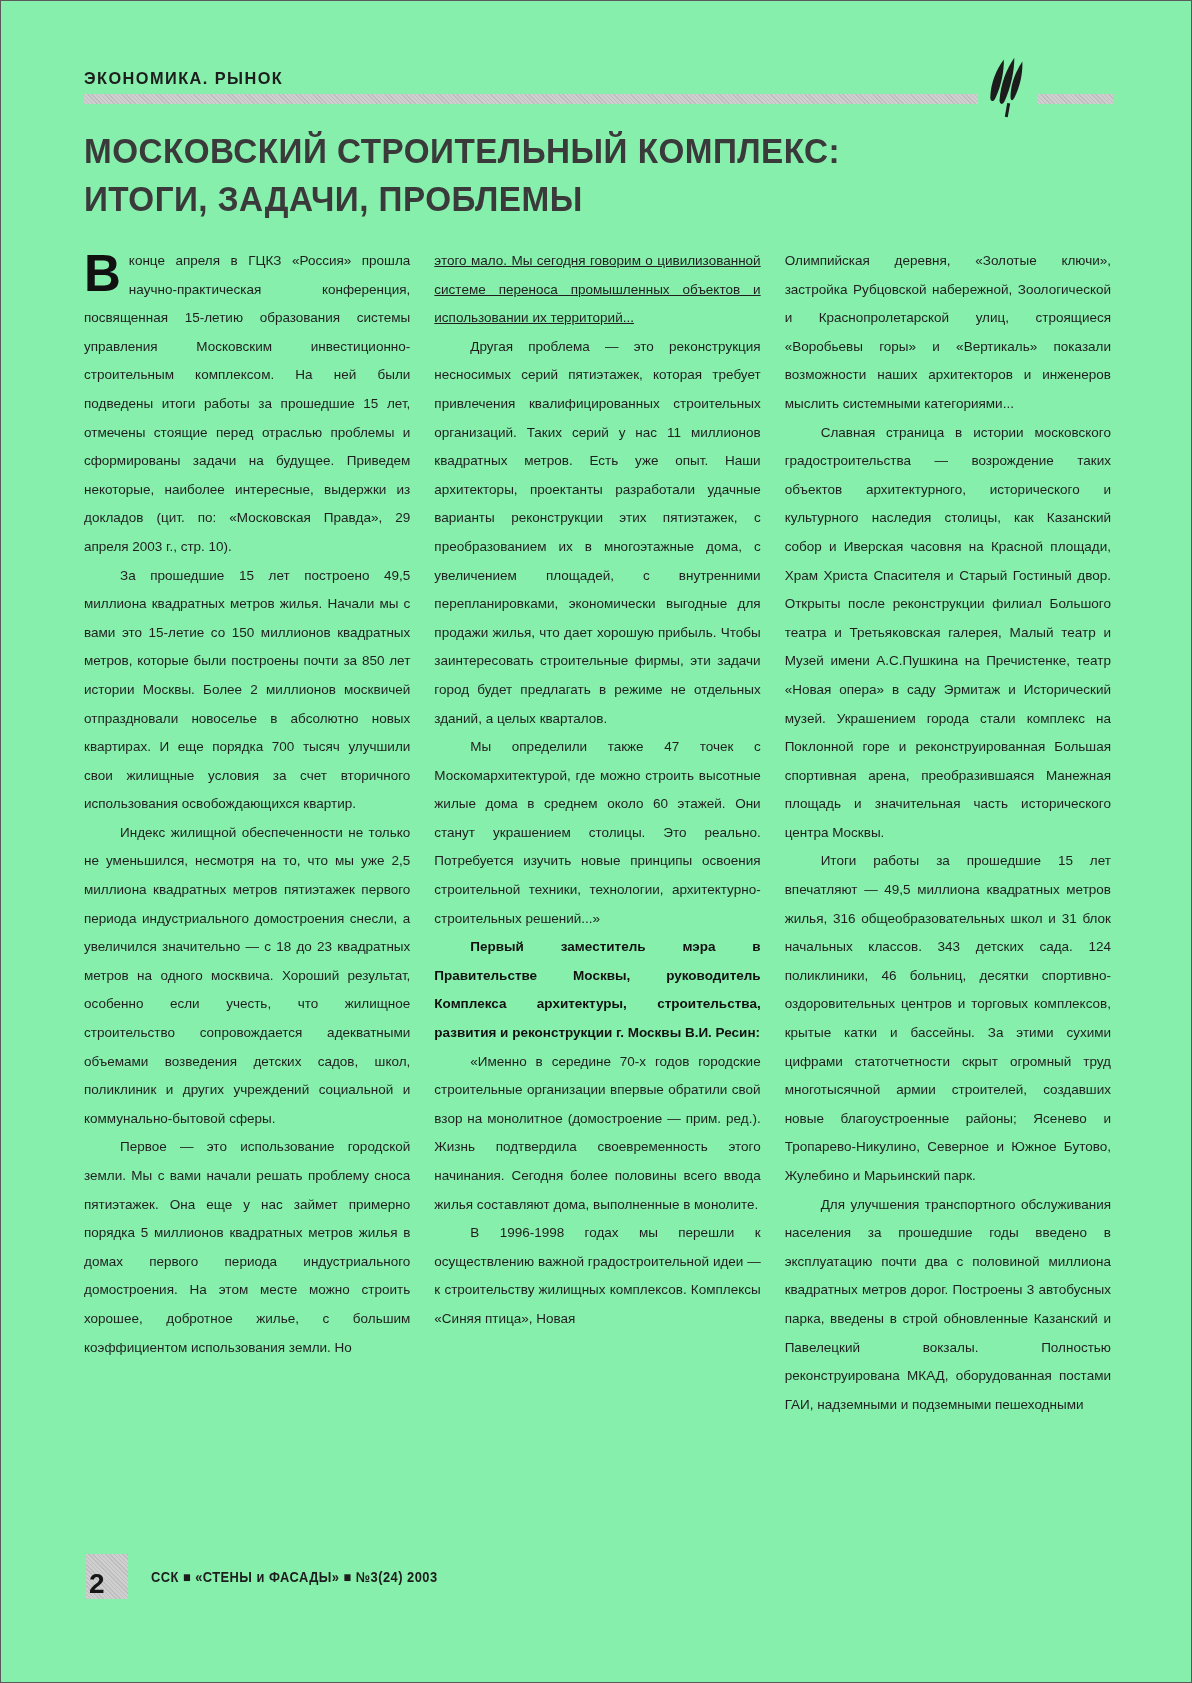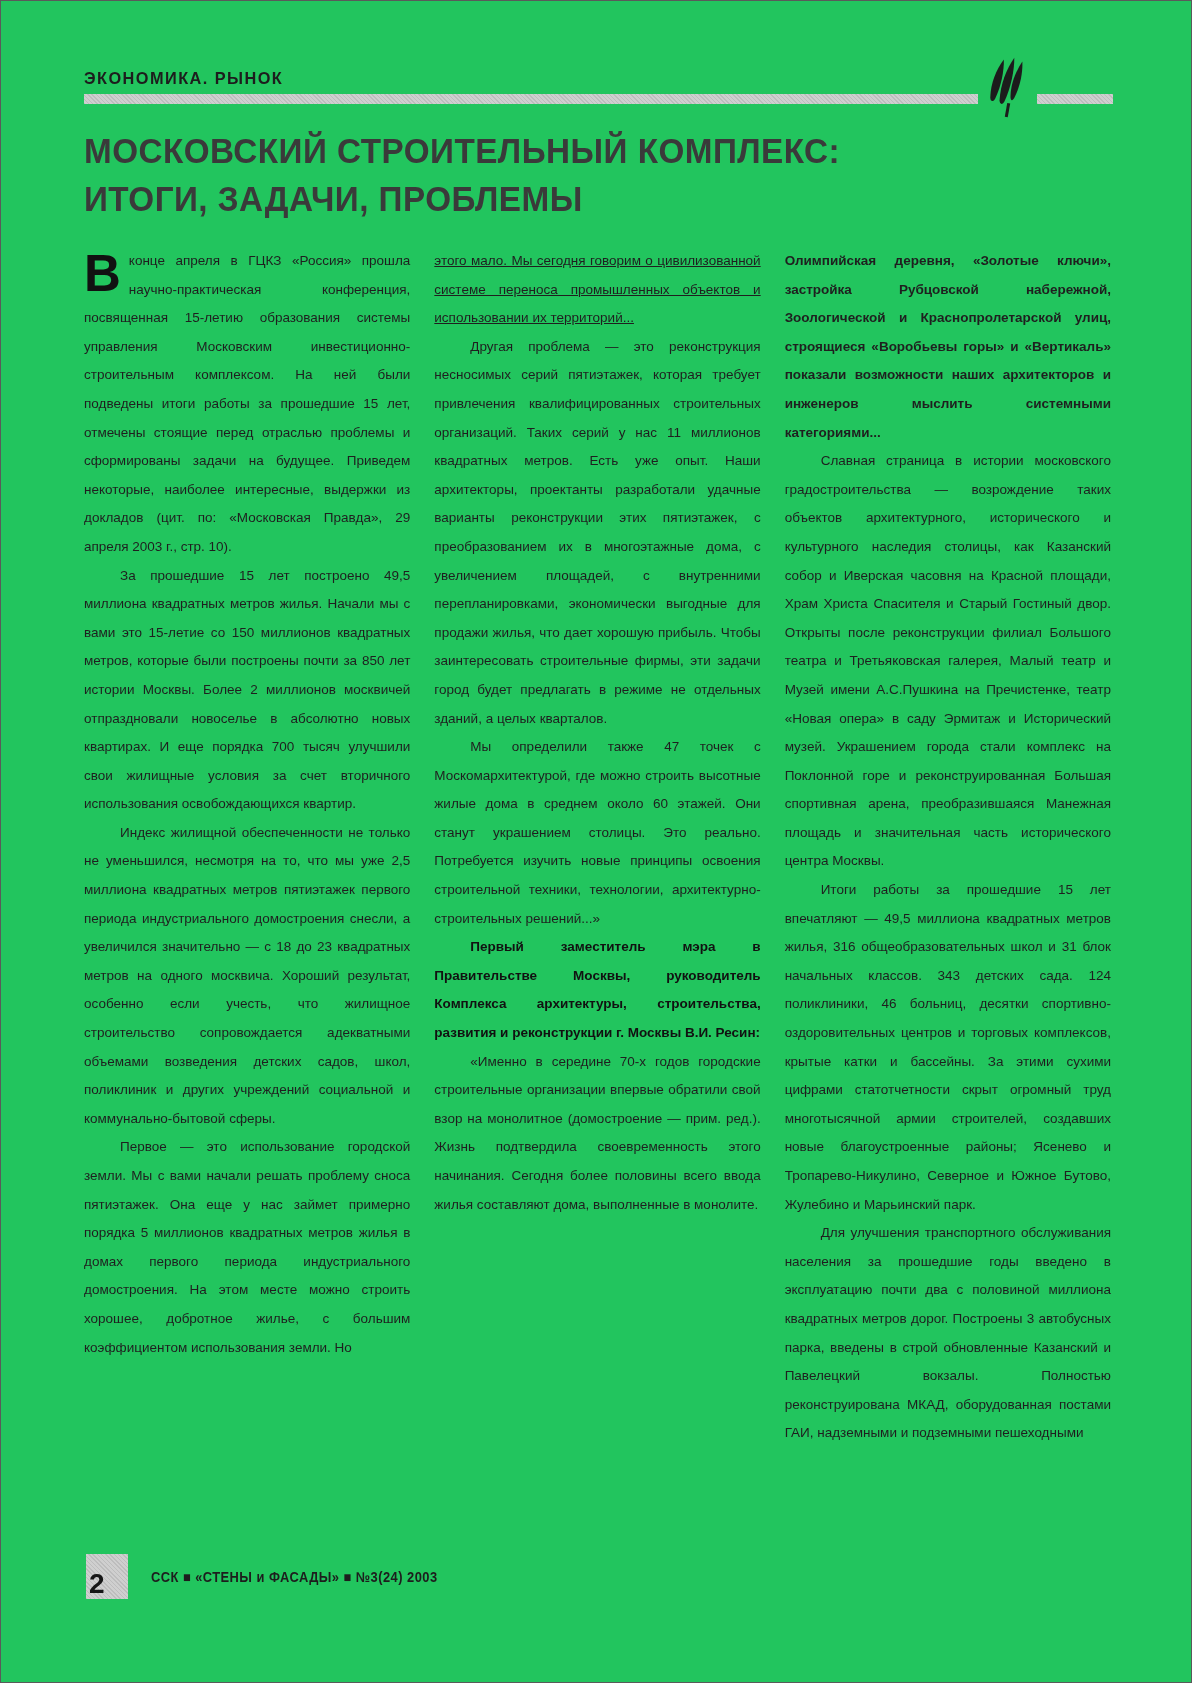--- a/index.html
+++ b/index.html
@@ -1,20 +1,20 @@
 <!DOCTYPE html>
 <html><head>
 <meta charset="utf-8">
 <style>
   html,body{margin:0;padding:0;background:#ffffff;}
   .page{
     position:relative;
     width:1190px;height:1681px;
     border:1px solid #5a5a5a;
-    background:#22c55e;
+    background:#86efac;
     font-family:"Liberation Sans","DejaVu Sans",sans-serif;
     color:#222;
     overflow:hidden;
   }
   
   .kicker{
     position:absolute;left:83px;top:68px;
     font-size:17px;font-weight:bold;color:#1d1d1d;
     letter-spacing:1.5px;
     transform:scaleX(0.96);transform-origin:left center;
@@ -105,23 +105,24 @@
         <p class="normal">За прошедшие 15 лет построено 49,5 миллиона квадратных метров жилья. Начали мы с вами это 15-летие со 150 миллионов квадратных метров, которые были построены почти за 850 лет истории Москвы. Более 2 миллионов москвичей отпраздновали новоселье в абсолютно новых квартирах. И еще порядка 700 тысяч улучшили свои жилищные условия за счет вторичного использования освобождающихся квартир.</p>
         <p class="normal">Индекс жилищной обеспеченности не только не уменьшился, несмотря на то, что мы уже 2,5 миллиона квадратных метров пятиэтажек первого периода индустриального домостроения снесли, а увеличился значительно — с 18 до 23 квадратных метров на одного москвича. Хороший результат, особенно если учесть, что жилищное строительство сопровождается адекватными объемами возведения детских садов, школ, поликлиник и других учреждений социальной и коммунально-бытовой сферы.</p>
         <p class="normal">Первое — это использование городской земли. Мы с вами начали решать проблему сноса пятиэтажек. Она еще у нас займет примерно порядка 5 миллионов квадратных метров жилья в домах первого периода индустриального домостроения. На этом месте можно строить хорошее, добротное жилье, с большим коэффициентом использования земли. Но</p>
       </div>
       <div class="col">
         <p class="normal" style="text-indent: 0px; text-decoration: underline;">этого мало. Мы сегодня говорим о цивилизованной системе переноса промышленных объектов и использовании их территорий...</p>
         <p class="normal">Другая проблема — это реконструкция несносимых серий пятиэтажек, которая требует привлечения квалифицированных строительных организаций. Таких серий у нас 11 миллионов квадратных метров. Есть уже опыт. Наши архитекторы, проектанты разработали удачные варианты реконструкции этих пятиэтажек, с преобразованием их в многоэтажные дома, с увеличением площадей, с внутренними перепланировками, экономически выгодные для продажи жилья, что дает хорошую прибыль. Чтобы заинтересовать строительные фирмы, эти задачи город будет предлагать в режиме не отдельных зданий, а целых кварталов.</p>
         <p class="normal">Мы определили также 47 точек с Москомархитектурой, где можно строить высотные жилые дома в среднем около 60 этажей. Они станут украшением столицы. Это реально. Потребуется изучить новые принципы освоения строительной техники, технологии, архитектурно-строительных решений...»</p>
         <p class="bold">Первый заместитель мэра в Правительстве Москвы, руководитель Комплекса архитектуры, строительства, развития и реконструкции г. Москвы В.И. Ресин:</p>
         <p class="normal">«Именно в середине 70-х годов городские строительные организации впервые обратили свой взор на монолитное (домостроение — прим. ред.). Жизнь подтвердила своевременность этого начинания. Сегодня более половины всего ввода жилья составляют дома, выполненные в монолите.</p>
+        <p class="normal">В 1996-1998 годах мы перешли к осуществлению важной градостроительной идеи — к строительству жилищных комплексов. Комплексы «Синяя птица», Новая</p>
       </div>
       <div class="col">
-        <p class="normal" style="text-indent: 0px; font-weight: bold;">Олимпийская деревня, «Золотые ключи», застройка Рубцовской набережной, Зоологической и Краснопролетарской улиц, строящиеся «Воробьевы горы» и «Вертикаль» показали возможности наших архитекторов и инженеров мыслить системными категориями...</p>
+        <p class="normal" style="text-indent: 0px;">Олимпийская деревня, «Золотые ключи», застройка Рубцовской набережной, Зоологической и Краснопролетарской улиц, строящиеся «Воробьевы горы» и «Вертикаль» показали возможности наших архитекторов и инженеров мыслить системными категориями...</p>
         <p class="normal">Славная страница в истории московского градостроительства — возрождение таких объектов архитектурного, исторического и культурного наследия столицы, как Казанский собор и Иверская часовня на Красной площади, Храм Христа Спасителя и Старый Гостиный двор. Открыты после реконструкции филиал Большого театра и Третьяковская галерея, Малый театр и Музей имени А.С.Пушкина на Пречистенке, театр «Новая опера» в саду Эрмитаж и Исторический музей. Украшением города стали комплекс на Поклонной горе и реконструированная Большая спортивная арена, преобразившаяся Манежная площадь и значительная часть исторического центра Москвы.</p>
         <p class="normal">Итоги работы за прошедшие 15 лет впечатляют — 49,5 миллиона квадратных метров жилья, 316 общеобразовательных школ и 31 блок начальных классов. 343 детских сада. 124 поликлиники, 46 больниц, десятки спортивно-оздоровительных центров и торговых комплексов, крытые катки и бассейны. За этими сухими цифрами статотчетности скрыт огромный труд многотысячной армии строителей, создавших новые благоустроенные районы; Ясенево и Тропарево-Никулино, Северное и Южное Бутово, Жулебино и Марьинский парк.</p>
         <p class="normal">Для улучшения транспортного обслуживания населения за прошедшие годы введено в эксплуатацию почти два с половиной миллиона квадратных метров дорог. Построены 3 автобусных парка, введены в строй обновленные Казанский и Павелецкий вокзалы. Полностью реконструирована МКАД, оборудованная постами ГАИ, надземными и подземными пешеходными</p>
       </div>
     </div>
 
   <div class="pagenum-box">
     <div class="pagenum">2</div>
   </div>
   <div class="footer-line">ССК ■ «СТЕНЫ и ФАСАДЫ» ■ №3(24) 2003</div>

